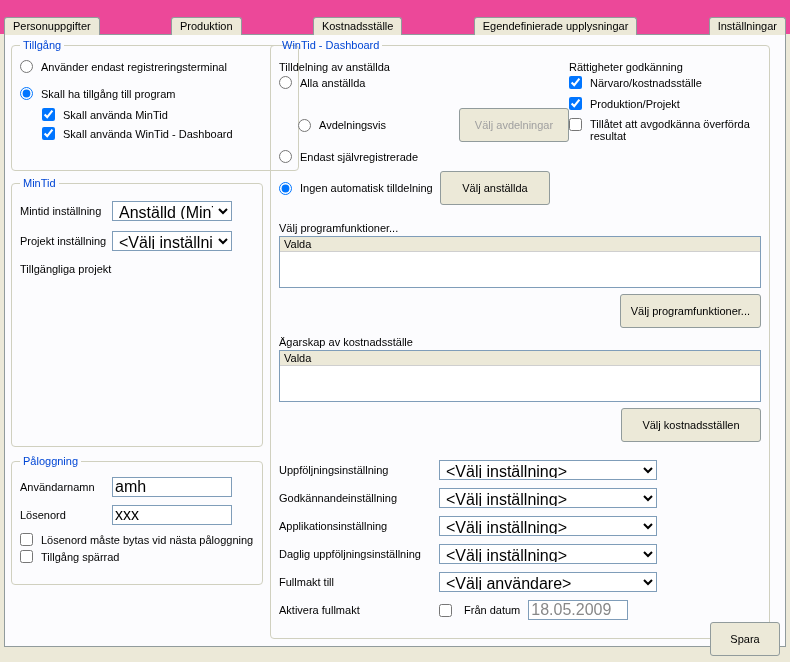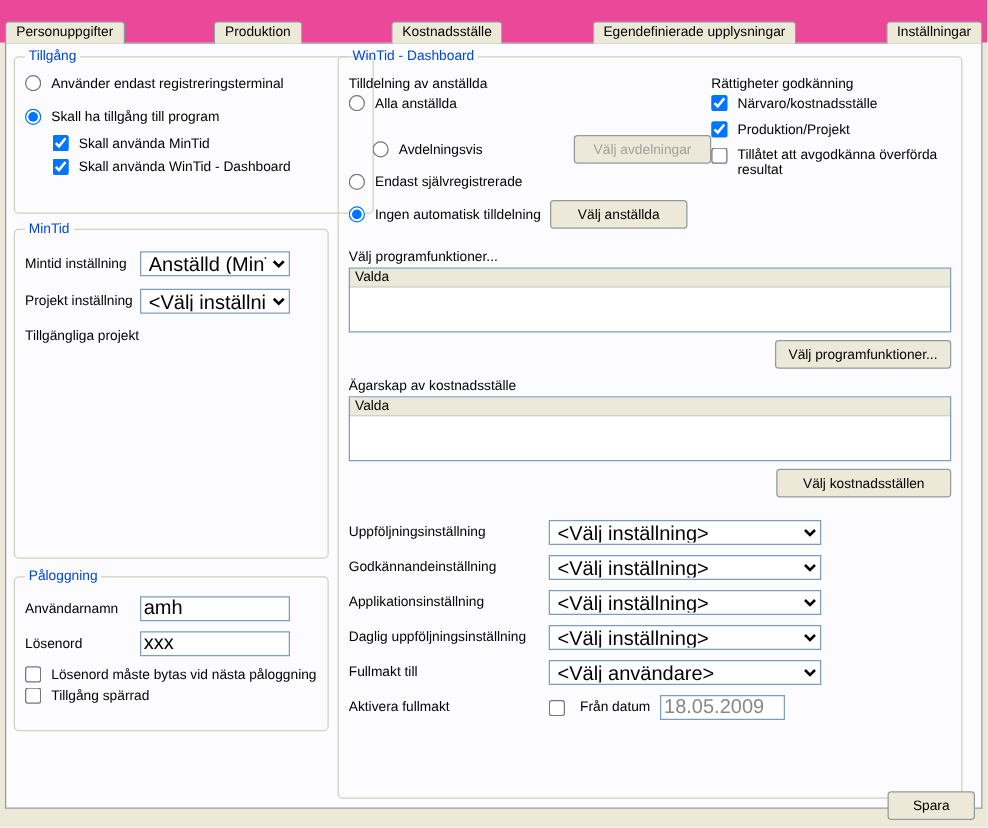--- a/index.html
+++ b/index.html
@@ -78,21 +78,21 @@
   input.textin { width: 120px; }
   input.dateinput { width: 100px; color: #888; }
   .btn {
     font-family: inherit;
     font-size: 11px;
     background: #ece9d8;
     border: 1px solid #919b9c;
     border-radius: 3px;
     padding: 2px 10px;
     min-width: 110px;
-    height: 23px;
+    height: 34px;
     cursor: default;
   }
   .btn.disabled { color: #a0a0a0; }
   .listbox {
     border: 1px solid #7f9db9;
     background: #fff;
     height: 52px;
     width: 100%;
     overflow: hidden;
   }

